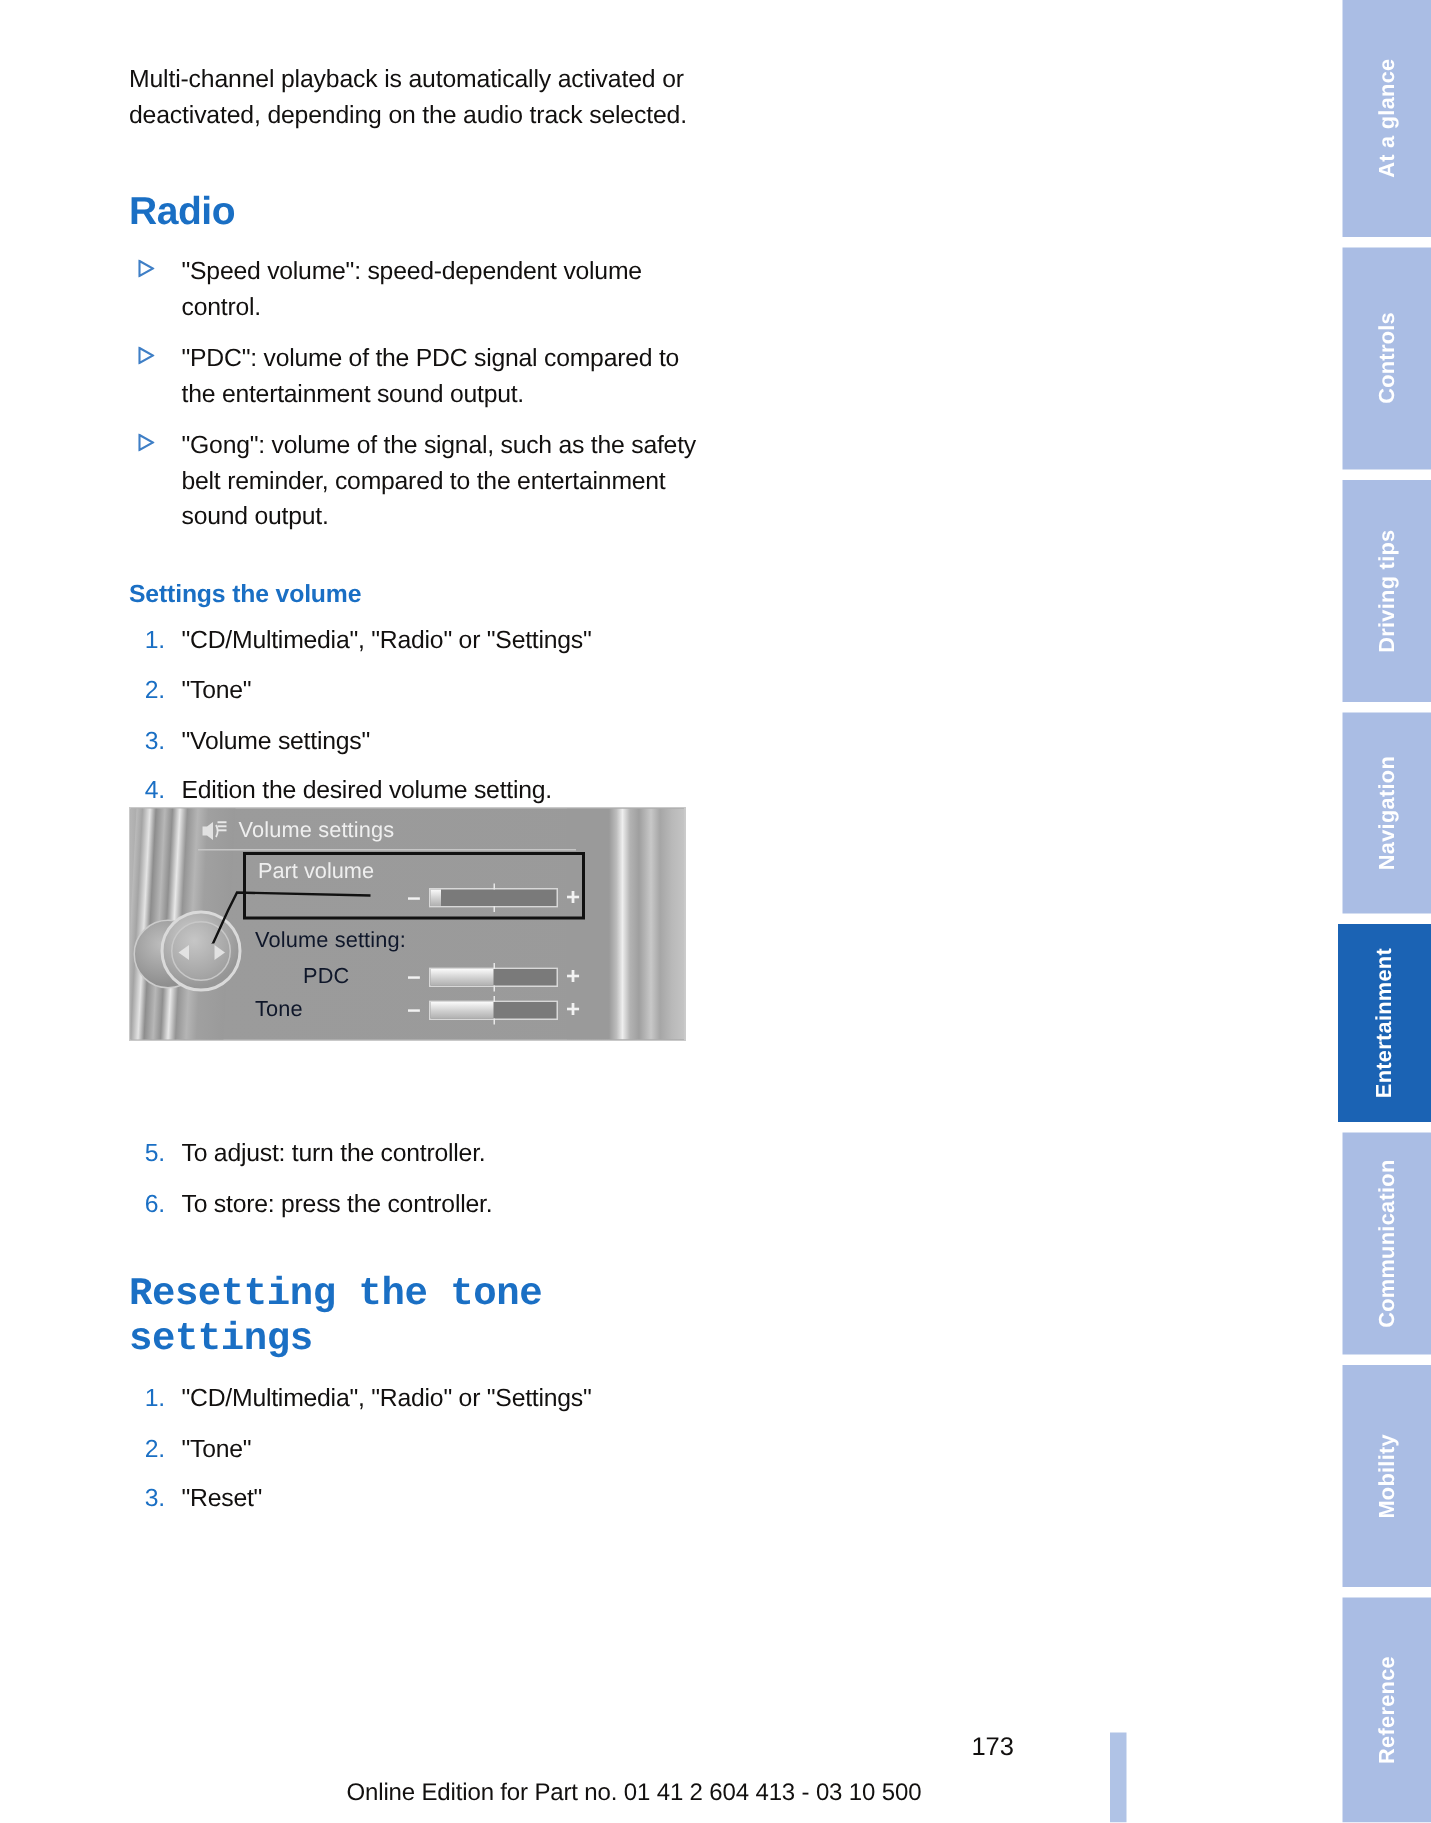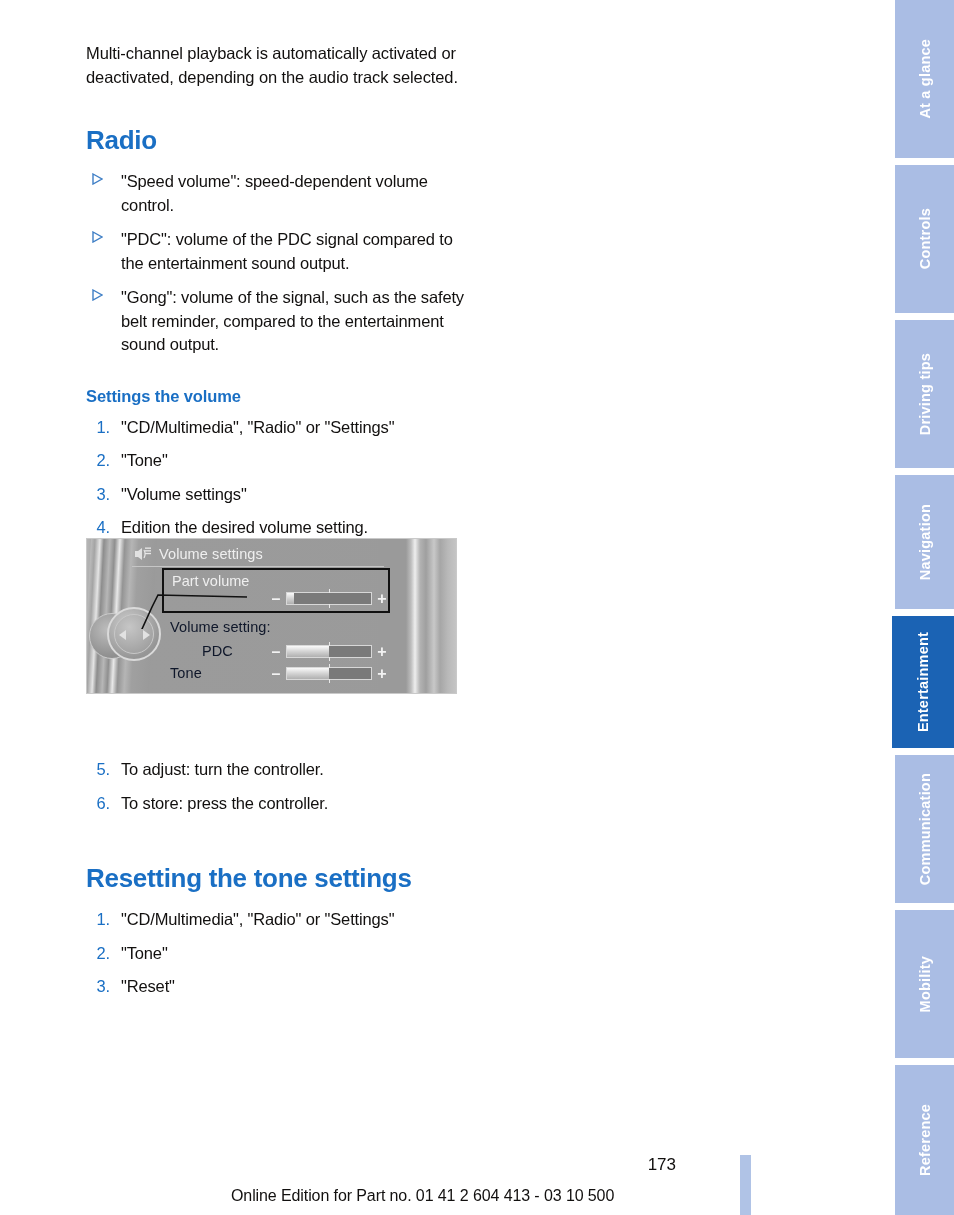--- a/index.html
+++ b/index.html
@@ -493,21 +493,21 @@
       <li>
         <span class="num">5.</span>
         <span>To adjust: turn the controller.</span>
       </li>
       <li>
         <span class="num">6.</span>
         <span>To store: press the controller.</span>
       </li>
     </ol>
 
-    <h1 class="section-title" style="margin-top:48px;">Resetting the tone settings</h1>
+    <h1 class="section-title" style="margin-top:32px;font-family:Liberation Mono, monospace;">Resetting the tone settings</h1>
 
     <ol class="steps steps-tight" style="margin-top:14px;">
       <li>
         <span class="num">1.</span>
         <span>"CD/Multimedia", "Radio" or "Settings"</span>
       </li>
       <li>
         <span class="num">2.</span>
         <span>"Tone"</span>
       </li>

